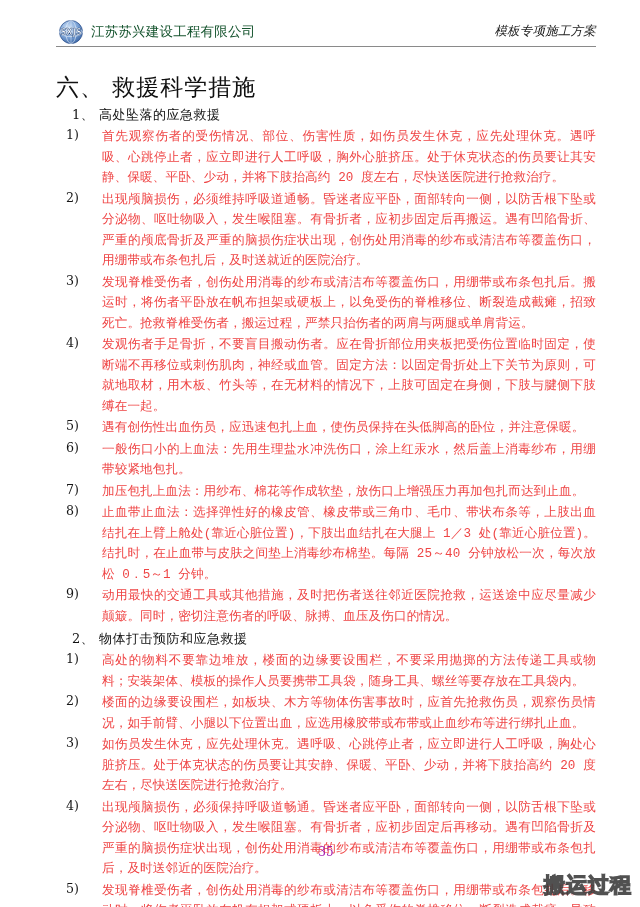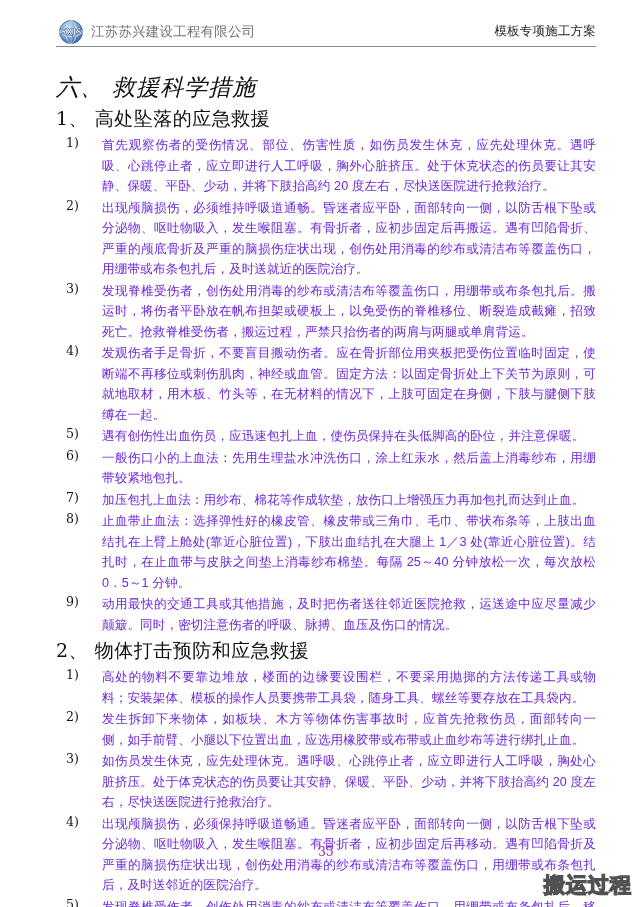--- a/index.html
+++ b/index.html
@@ -45,58 +45,58 @@
   .logo-globe {
     position: relative;
     width: 30px;
     height: 28px;
     flex: none;
   }
   .logo-globe svg { display: block; }
   .company-name {
     font-family: "DejaVu Serif", "Liberation Serif", serif;
     font-size: 13.5px;
-    color: #737373;
+    color: #14532d;
     letter-spacing: 0.2px;
     white-space: nowrap;
     text-align: right;
   }
   .header-right {
     position: absolute;
     right: 0;
     top: 23px;
     font-family: "DejaVu Serif", "Liberation Serif", serif;
     font-size: 12.5px;
     color: #1b1b1b;
     letter-spacing: 0.2px;
     white-space: nowrap;
+    font-style: italic;
   }
   .header-rule {
     position: absolute;
     left: 0;
     right: 0;
     top: 46px;
     border-top: 1.6px solid #8a8a8a;
   }
 
   
   .h-section {
     font-family: "DejaVu Serif", "Liberation Serif", serif;
     font-size: 23px;
     color: #111;
     margin: 24px 0 2px 0;
     letter-spacing: 1px;
     font-weight: normal;
-    font-style: italic;
   }
   .h-sub {
     font-family: "DejaVu Serif", "Liberation Serif", serif;
-    font-size: 19px;
+    font-size: 13px;
     color: #111;
-    margin: 3px 0 3px 0;
+    margin: 3px 0 3px 16px;
     letter-spacing: 0.5px;
     font-weight: normal;
   }
 
   
   .olist {
     margin: 0;
     padding: 0;
     list-style: none;
   }
@@ -109,24 +109,24 @@
     position: absolute;
     left: 10px;
     top: 0;
     width: 28px;
     text-align: left;
     font-family: "DejaVu Serif", "Liberation Serif", serif;
     font-size: 12.6px;
     color: #161616;
   }
   .otext {
-    font-family: Liberation Sans, sans-serif;
+    font-family: Liberation Mono, monospace;
     font-size: 12.6px;
     line-height: 20.5px;
-    color: #6d28d9;
+    color: #ef4444;
     text-align: justify;
     text-justify: inter-ideograph;
     letter-spacing: 0.1px;
   }
 
   
   .page-number {
     position: absolute;
     left: 0;
     right: 0;
@@ -225,21 +225,21 @@
       </ol>
 
       <div class="h-sub">2、 物体打击预防和应急救援</div>
       <ol class="olist">
         <li class="oitem">
           <span class="onum">1)</span>
           <div class="otext">高处的物料不要靠边堆放，楼面的边缘要设围栏，不要采用抛掷的方法传递工具或物料；安装架体、模板的操作人员要携带工具袋，随身工具、螺丝等要存放在工具袋内。</div>
         </li>
         <li class="oitem">
           <span class="onum">2)</span>
-          <div class="otext">发生拆卸下来物体，如板块、木方等物体伤害事故时，应首先抢救伤员，面部转向一侧，如手前臂、小腿以下位置出血，应选用橡胶带或布带或止血纱布等进行绑扎止血。</div>
+          <div class="otext">楼面的边缘要设围栏，如板块、木方等物体伤害事故时，应首先抢救伤员，观察伤员情况，如手前臂、小腿以下位置出血，应选用橡胶带或布带或止血纱布等进行绑扎止血。</div>
         </li>
         <li class="oitem">
           <span class="onum">3)</span>
           <div class="otext">如伤员发生休克，应先处理休克。遇呼吸、心跳停止者，应立即进行人工呼吸，胸处心脏挤压。处于体克状态的伤员要让其安静、保暖、平卧、少动，并将下肢抬高约 20 度左右，尽快送医院进行抢救治疗。</div>
         </li>
         <li class="oitem">
           <span class="onum">4)</span>
           <div class="otext">出现颅脑损伤，必须保持呼吸道畅通。昏迷者应平卧，面部转向一侧，以防舌根下坠或分泌物、呕吐物吸入，发生喉阻塞。有骨折者，应初步固定后再移动。遇有凹陷骨折及严重的脑损伤症状出现，创伤处用消毒的纱布或清洁布等覆盖伤口，用绷带或布条包扎后，及时送邻近的医院治疗。</div>
         </li>
         <li class="oitem">

